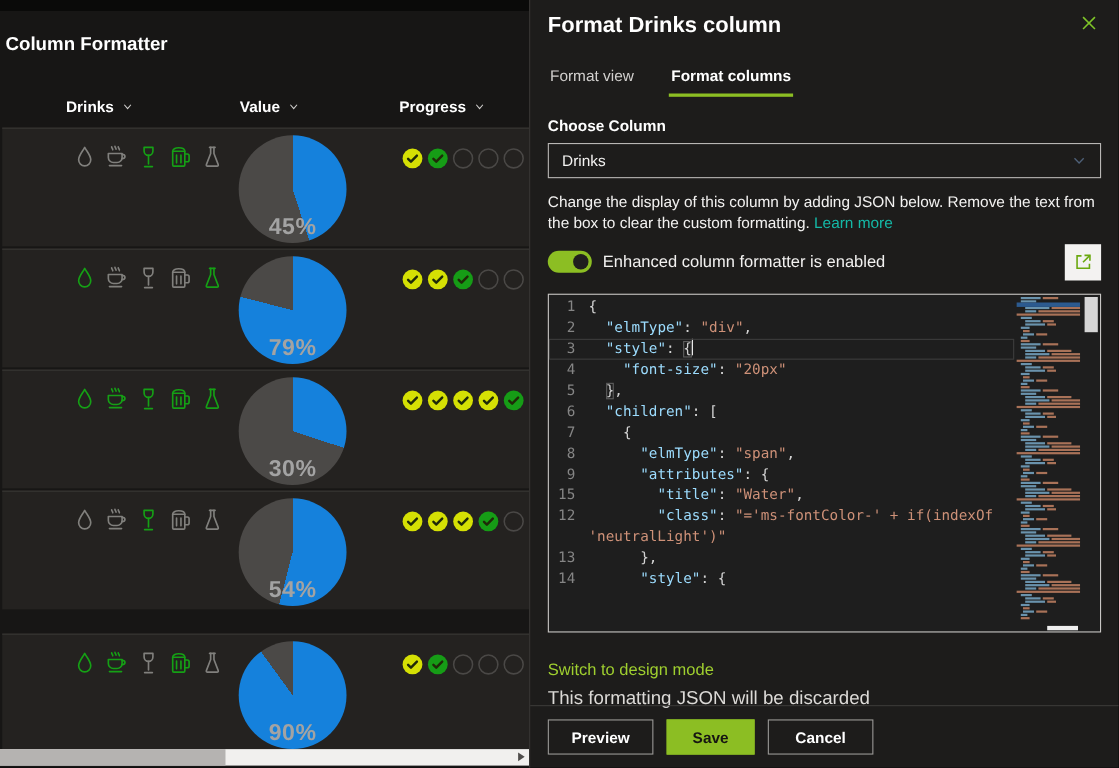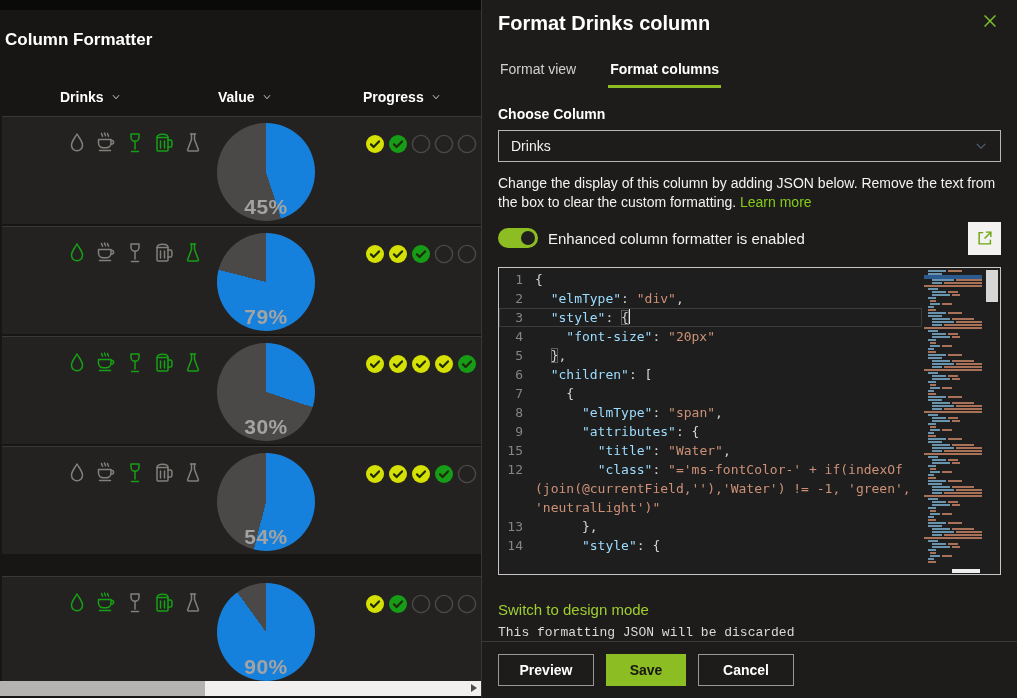--- a/index.html
+++ b/index.html
@@ -38,21 +38,21 @@
   .close-btn { position:absolute; top:12px; right:0; width:20px; height:20px; cursor:pointer; }
   .close-btn svg { width:18px; height:18px; stroke:#7ec428; stroke-width:1.6; }
   .tabs { display:flex; gap:30px; margin-top:22px; }
   .tab { font-size:14px; color:#d2d0ce; padding:4px 2px 8px 2px; cursor:pointer; }
   .tab.active { color:#ffffff; font-weight:700; border-bottom:3px solid #8cbe23; }
   .choose-label { margin-top:18px; font-size:14px; font-weight:700; color:#ffffff; }
   .select { margin-top:8px; height:32px; border:1px solid #b8b6b4; background:transparent;
             display:flex; align-items:center; padding:0 12px; font-size:14px; color:#f3f2f1; cursor:pointer; }
   .select svg { margin-left:auto; width:14px; height:14px; stroke:#4e6078; stroke-width:1.8; fill:none; }
   .desc { margin-top:12px; font-size:14px; line-height:19px; color:#f3f2f1; }
-  .desc a { color:#84cc16; text-decoration:none; }
+  .desc a { color:#14b8a6; text-decoration:none; }
   .toggle-row { margin-top:9px; display:flex; align-items:center; gap:10px; height:34px; }
   .toggle { width:40px; height:20px; border-radius:10px; background:#8cbe23; position:relative; cursor:pointer; flex:none; }
   .toggle .knob { position:absolute; right:3px; top:3px; width:14px; height:14px; border-radius:50%; background:#201f1e; }
   .toggle-label { font-size:15px; color:#f3f2f1; }
   .expand-btn { margin-left:auto; width:33px; height:33px; background:#f3f2f1; border:none;
                 display:flex; align-items:center; justify-content:center; cursor:pointer; }
   .expand-btn svg { width:18px; height:18px; stroke:#6aa80f; stroke-width:1.6; fill:none; }
 
   
   .editor { margin-top:12px; height:308px; background:#1e1e1e; border:1px solid #c8c6c4;
@@ -67,21 +67,21 @@
   .tb { outline:1px solid #5e5e5e; outline-offset:-1px; }
   .caret { display:inline-block; width:1.5px; height:15px; background:#e8e8e8; vertical-align:-2px; }
   .minimap { position:absolute; top:2px; right:18px; width:58px; bottom:2px; overflow:hidden; }
   .mm-row { height:2px; margin-bottom:1px; display:flex; gap:2px; }
   .mm-b { background:#6a93ad; height:2px; } .mm-o { background:#a97258; height:2px; }
   .mm-hl { position:absolute; left:0; top:5px; width:100%; height:4px; background:#2c5a8f; }
   .ed-vthumb { position:absolute; top:2px; right:2px; width:12px; height:32px; background:#d6d6d6; }
   .ed-hthumb { position:absolute; bottom:1px; right:20px; width:28px; height:4px; background:#efefef; }
 
   .design-link { margin-top:26px; font-size:15px; color:#9fcf2f; cursor:pointer; }
-  .design-note { margin-top:7px; font-size:13px; color:#dcdad7;font-family:Liberation Mono, monospace; }
+  .design-note { margin-top:7px; font-size:17px; color:#dcdad7; }
   .footer { position:absolute; left:0; right:0; bottom:0; height:57px; border-top:1px solid #3b3a38;
             display:flex; align-items:center; gap:12px; padding:0 16px; }
   .btn { height:32px; font-size:14px; font-weight:700; cursor:pointer; font-family:"Liberation Sans",sans-serif; }
   .btn.ghost { background:transparent; border:1px solid #9a9896; color:#ffffff; min-width:96px; }
   .btn.primary { background:#8cbe23; border:1px solid #8cbe23; color:#161512; min-width:80px; }
 </style>
 </head>
 <body>
 
 <div class="left-pane">
@@ -450,24 +450,20 @@
           <div class="cl">
             <span class="ln">15</span>
             <span class="ct"><span class="tp">        </span><span class="tk">"title"</span><span class="tp">: </span><span class="ts">"Water"</span><span class="tp">,</span></span>
           </div>
           <div class="cl">
             <span class="ln">12</span>
             <span class="ct"><span class="tp">        </span><span class="tk">"class"</span><span class="tp">: </span><span class="ts">"='ms-fontColor-' + if(indexOf</span></span>
           </div>
           <div class="cl">
             <span class="ln"></span>
-            <span class="ct"><span class="ts">(join(@currentField,''),'Water') != -1, 'green',</span></span>
-          </div>
-          <div class="cl">
-            <span class="ln"></span>
             <span class="ct"><span class="ts">'neutralLight')"</span></span>
           </div>
           <div class="cl">
             <span class="ln">13</span>
             <span class="ct"><span class="tp">      },</span></span>
           </div>
           <div class="cl">
             <span class="ln">14</span>
             <span class="ct"><span class="tp">      </span><span class="tk">"style"</span><span class="tp">: {</span></span>
           </div>

